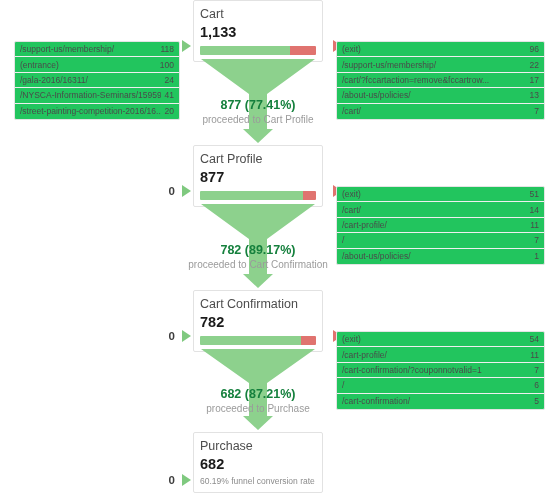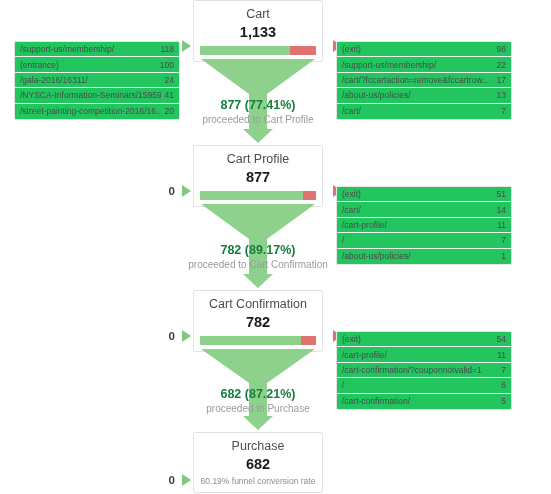--- a/index.html
+++ b/index.html
@@ -25,21 +25,20 @@
   
   .stage-box {
     position: absolute;
     left: 193px;
     width: 130px;
     box-sizing: border-box;
     background: #ffffff;
     border: 1px solid #e2e2e2;
     border-radius: 2px;
     padding: 6px 6px 0 6px;
-    text-align: center;
   }
   .stage-title {
     font-size: 12.5px;
     color: #4d4d4d;
     line-height: 15px;
     white-space: nowrap;
   }
   .stage-value {
     font-size: 14.5px;
     font-weight: bold;
@@ -129,21 +128,21 @@
   
   .tbl {
     position: absolute;
     box-sizing: border-box;
     border: 1px solid #e4e4e4;
     border-radius: 2px;
     background: #22c55e;
     overflow: hidden;
   }
   .tbl-left  { left: 14px;  width: 166px; }
-  .tbl-right { left: 336px; width: 176px; }
+  .tbl-right { left: 336px; width: 209px; }
   .tbl-row {
     display: flex;
     align-items: center;
     height: 15.4px;
     border-bottom: 1px solid #efefef;
     font-size: 8.5px;
     color: #4a4a4a;
     padding: 0 5px;
     box-sizing: border-box;
   }

